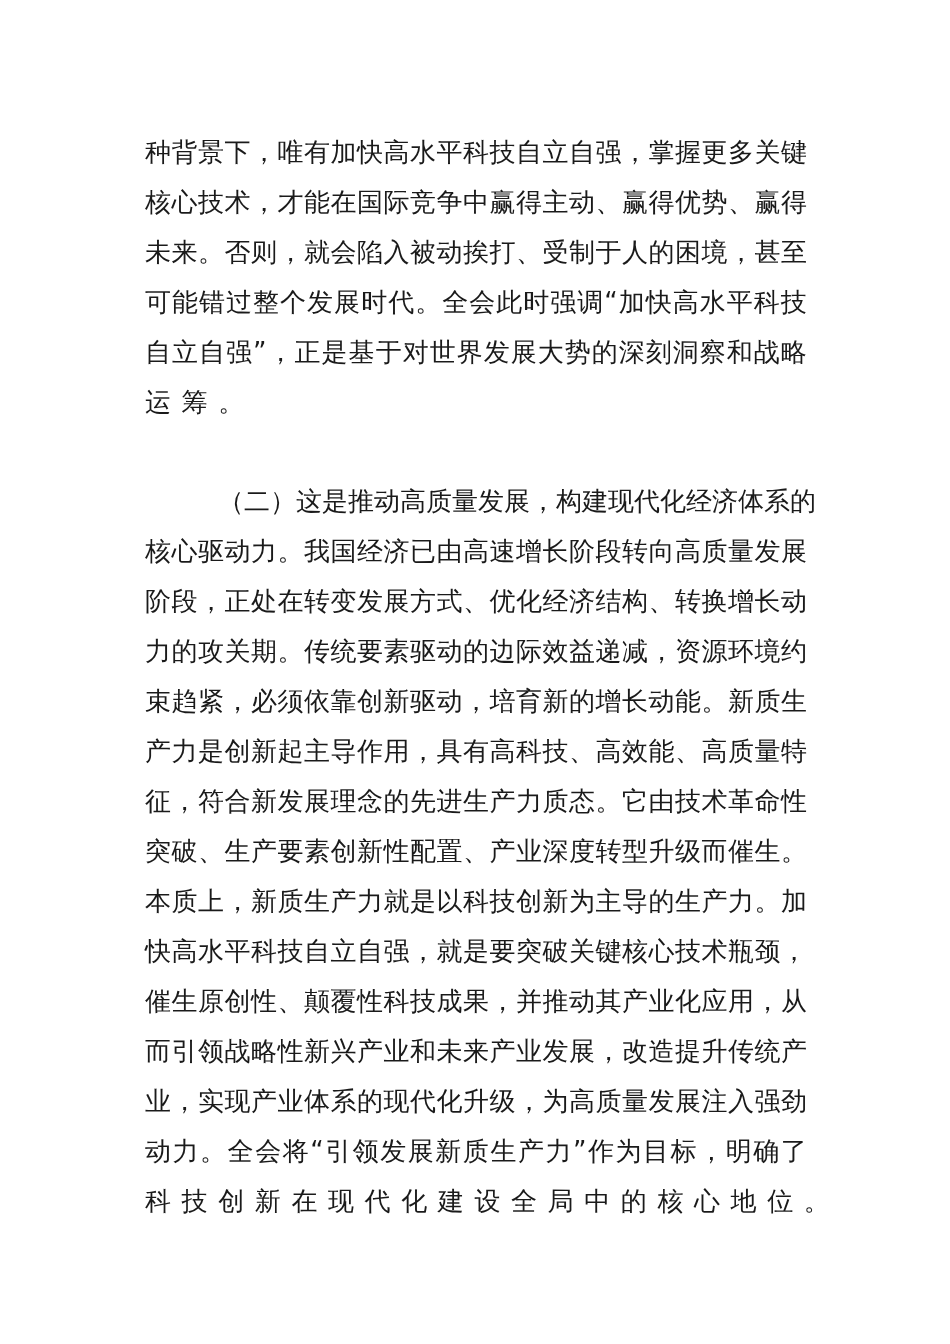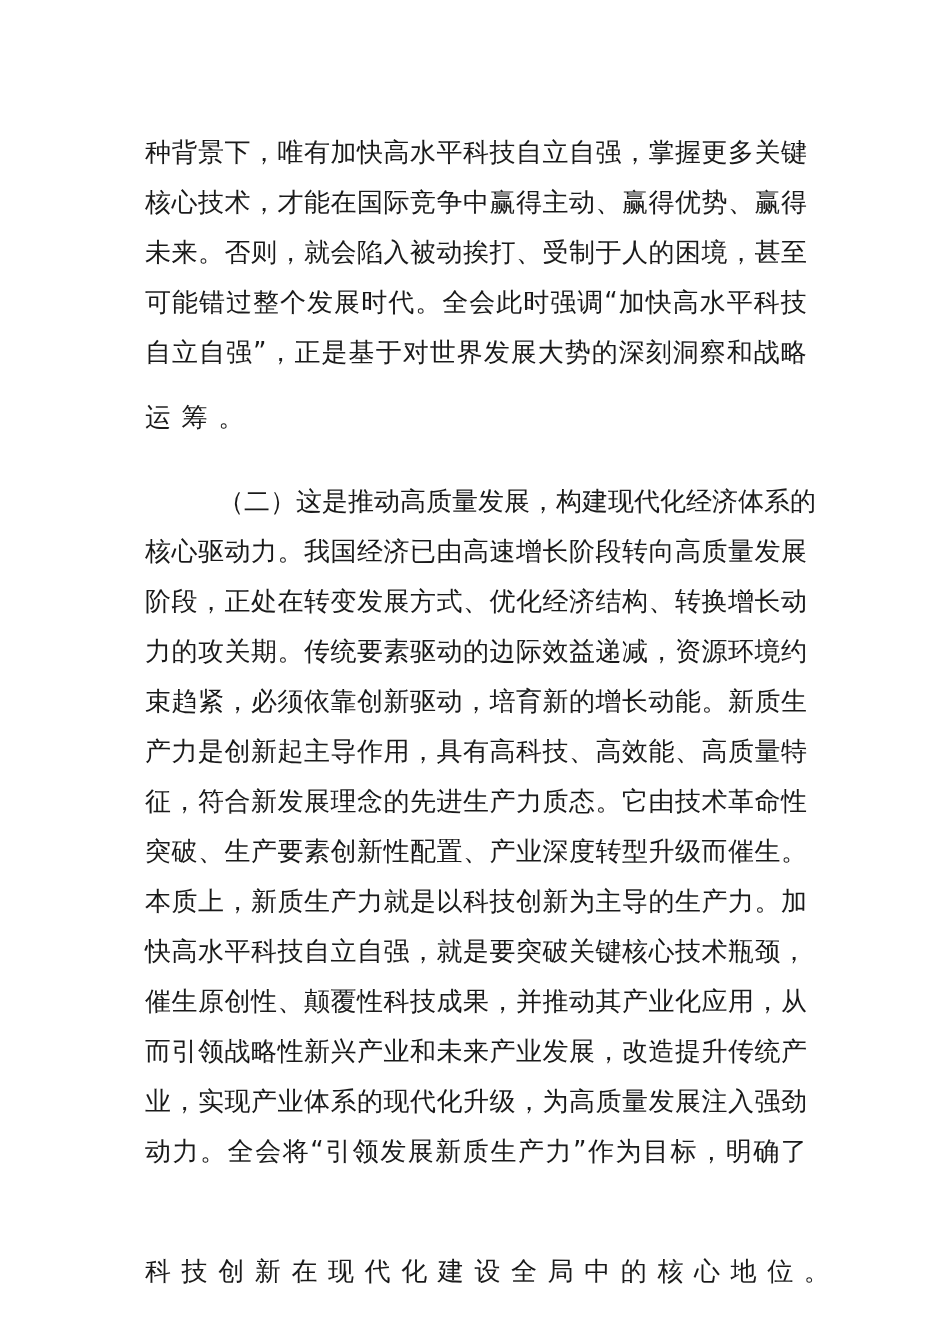--- a/index.html
+++ b/index.html
@@ -176,21 +176,21 @@
         <span>势</span>
         <span>的</span>
         <span>深</span>
         <span>刻</span>
         <span>洞</span>
         <span>察</span>
         <span>和</span>
         <span>战</span>
         <span>略</span>
       </div>
-    <div class="line last" style="top:399px">运筹。</div>
+    <div class="line last" style="top:384px">运筹。</div>
   </div>
 
   <div>
     <div class="line indent" style="top: 483px; display: flex; justify-content: space-between;">
         <span>（</span>
         <span>二</span>
         <span>）</span>
         <span>这</span>
         <span>是</span>
         <span>推</span>
@@ -556,15 +556,15 @@
         <span>”</span>
         <span>作</span>
         <span>为</span>
         <span>目</span>
         <span>标</span>
         <span>，</span>
         <span>明</span>
         <span>确</span>
         <span>了</span>
       </div>
-    <div class="line last" style="top:1253px">科技创新在现代化建设全局中的核心地位。</div>
+    <div class="line last" style="top:1183px">科技创新在现代化建设全局中的核心地位。</div>
   </div>
 </div>
 
 </body></html>

